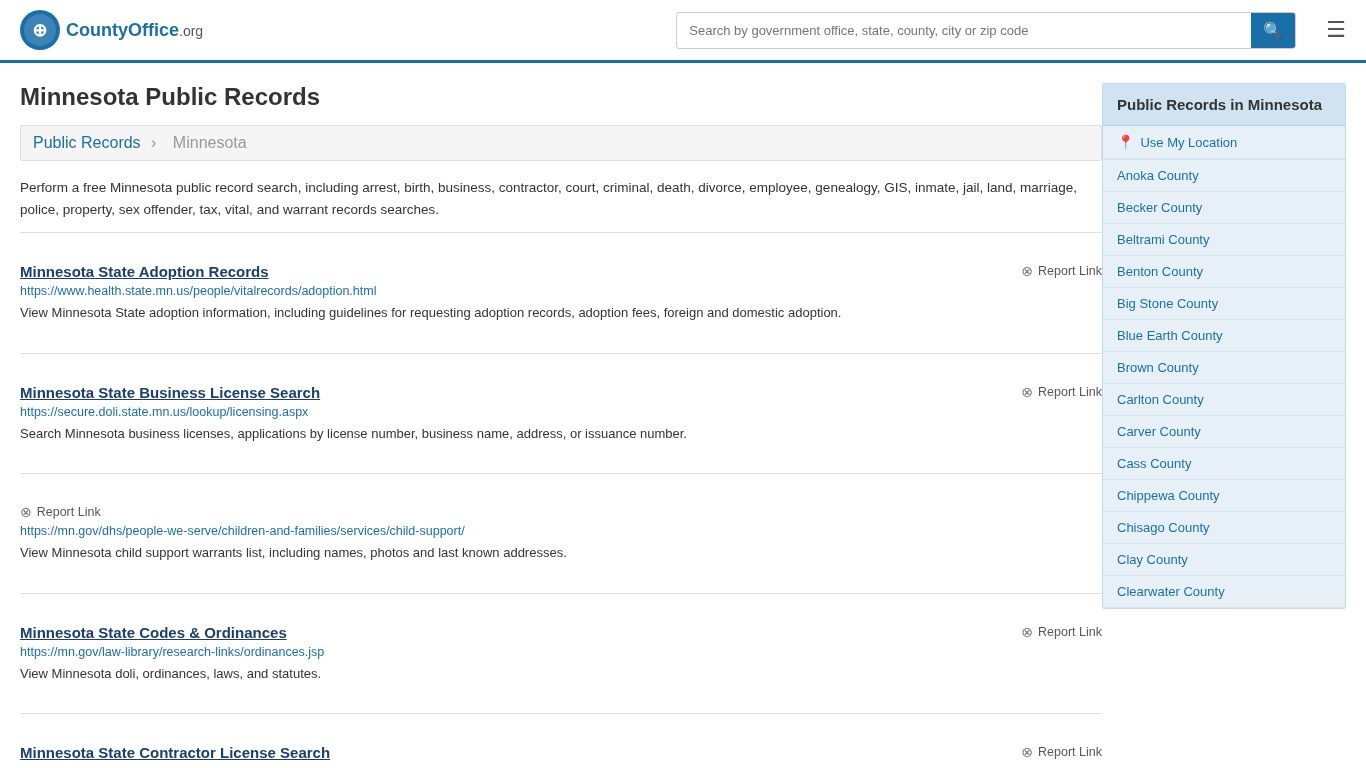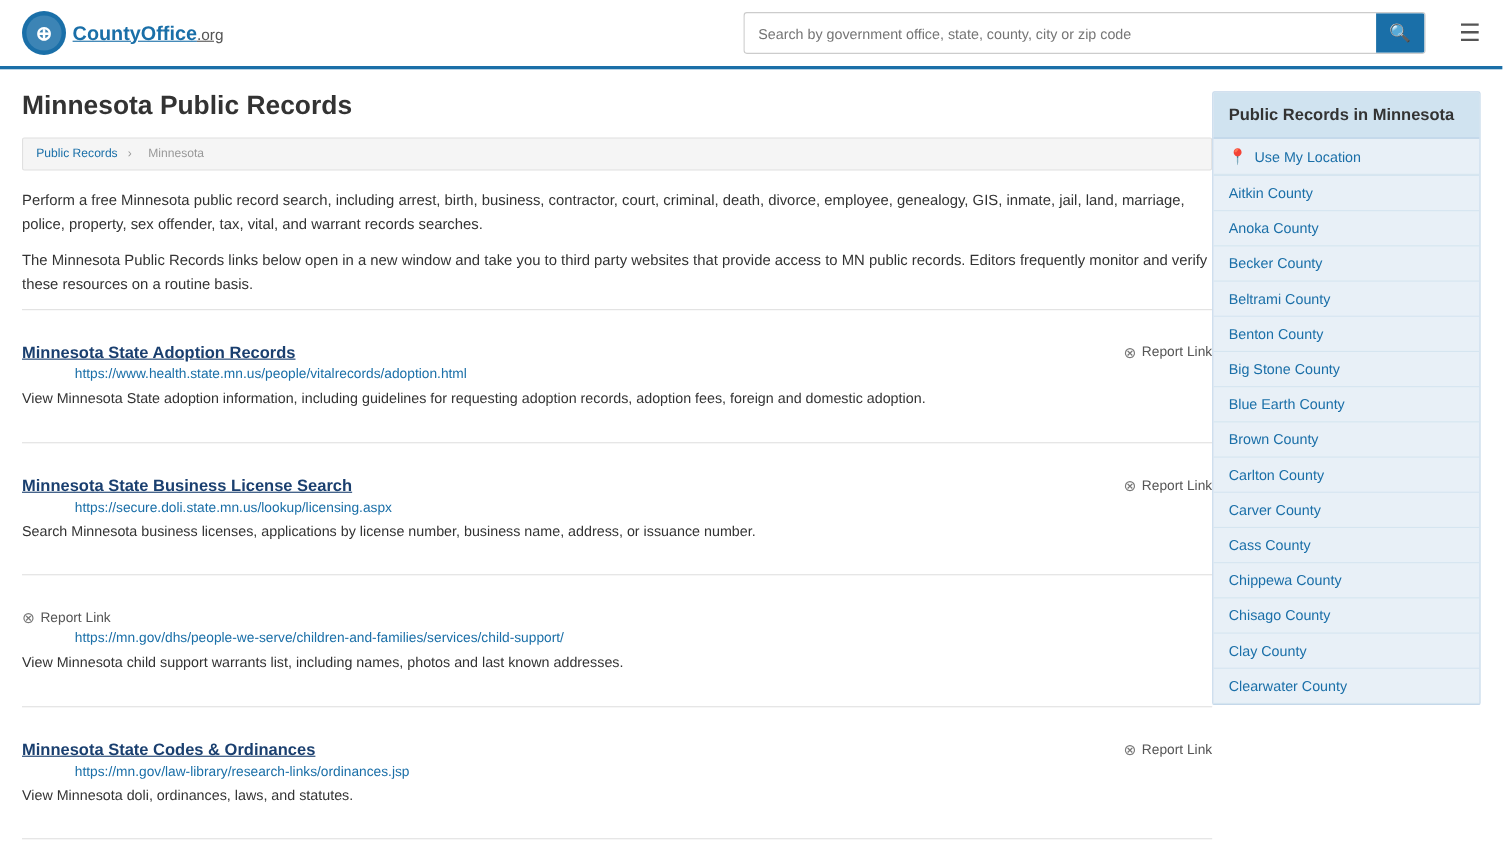--- a/index.html
+++ b/index.html
@@ -22,21 +22,21 @@
     }
     .logo-icon {
       width: 40px;
       height: 40px;
     }
     .logo-text {
       font-size: 18px;
       font-weight: bold;
       color: #1a6fa8;
     }
-    .logo-text span { color: #555; font-weight: normal; font-size: 14px; text-decoration: underline; }
+    .logo-text span { color: #555; font-weight: normal; font-size: 14px; }
     .search-area {
       flex: 1;
       display: flex;
       align-items: center;
       max-width: 620px;
       margin-left: auto;
       border: 1px solid #ccc;
       border-radius: 3px;
       overflow: hidden;
     }
@@ -84,21 +84,21 @@
     .page-title {
       font-size: 24px;
       font-weight: bold;
       color: #333;
       margin-bottom: 14px;
     }
     .breadcrumb {
       background: #f5f5f5;
       border: 1px solid #e0e0e0;
       padding: 8px 12px;
-      font-size: 11px;
+      font-size: 16px;
       color: #555;
       margin-bottom: 16px;
       border-radius: 2px;
     }
     .breadcrumb a { color: #1a6fa8; text-decoration: none; }
     .breadcrumb span { margin: 0 6px; color: #999; }
 
     .description { font-size: 13.5px; color: #333; line-height: 1.6; margin-bottom: 12px; }
     .description a { color: #1a6fa8; }
 
@@ -130,21 +130,20 @@
       flex-shrink: 0;
     }
     .report-icon {
       font-size: 14px;
       color: #777;
     }
     .record-url {
       color: #1a6fa8;
       font-size: 12.5px;
       margin-bottom: 5px;
-      margin-left: 48px;
     }
     .record-desc {
       font-size: 13px;
       color: #333;
       line-height: 1.5;
     }
 
     
     .sidebar-box {
       background: #e8f0f7;
@@ -218,21 +217,20 @@
   <main class="main-content">
     <h1 class="page-title">Minnesota Public Records</h1>
 
     <div class="breadcrumb">
       <a href="#">Public Records</a>
       <span>›</span>
       <span>Minnesota</span>
     </div>
 
     <p class="description">Perform a free Minnesota public record search, including arrest, birth, business, contractor, court, criminal, death, divorce, employee, genealogy, GIS, inmate, jail, land, marriage, police, property, sex offender, tax, vital, and warrant records searches.</p>
-    <p class="description">The Minnesota Public Records links below open in a new window and take you to third party websites that provide access to MN public records. Editors frequently monitor and verify these resources on a routine basis.</p>
 
     <div id="records-container">
         <div class="record-entry">
       <div class="record-header">
         <span class="record-title">Minnesota State Adoption Records</span>
         <span class="report-link">
           <span class="report-icon">⊗</span>
           Report Link
         </span>
       </div>
@@ -288,23 +286,20 @@
   <aside class="sidebar">
     <div class="sidebar-box">
       <div class="sidebar-title">Public Records in Minnesota</div>
       <ul class="sidebar-list" id="county-list">
         <li>
           <div class="use-location">
             <span class="location-pin">📍</span>
             <span>Use My Location</span>
           </div>
         </li>
-      <li>
-            <a href="#">Aitkin County</a>
-          </li>
           <li>
             <a href="#">Anoka County</a>
           </li>
           <li>
             <a href="#">Becker County</a>
           </li>
           <li>
             <a href="#">Beltrami County</a>
           </li>
           <li>

